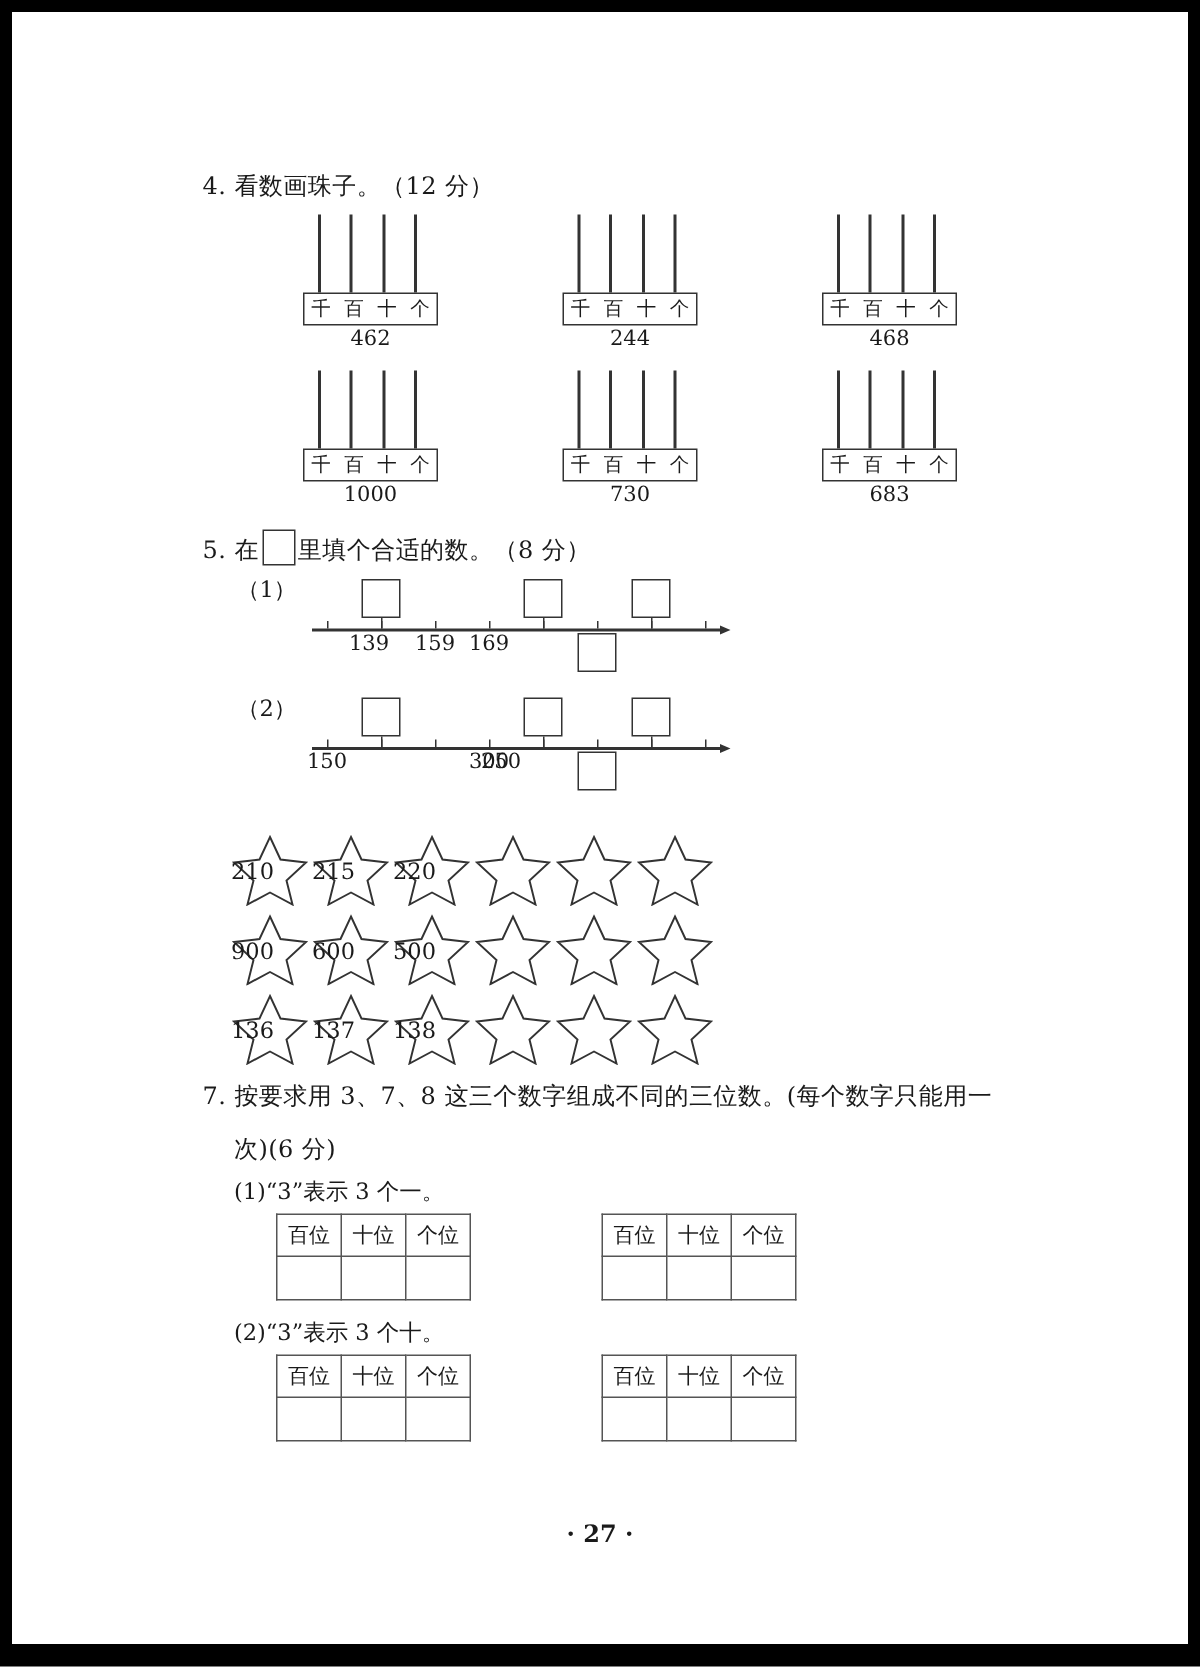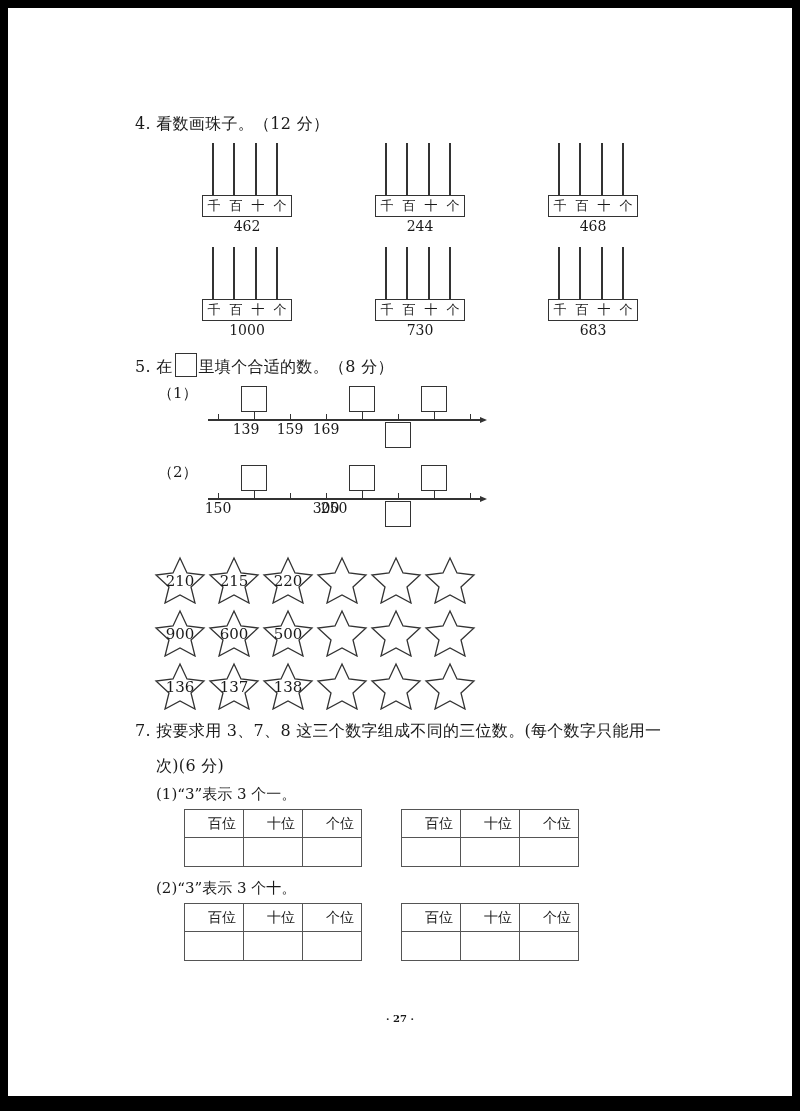--- a/index.html
+++ b/index.html
@@ -22,30 +22,30 @@
   .nline .axis { position: absolute; left: 0; height: 1.5px; background: #333; width: 274px; }
   .nline .arrow { position: absolute; width: 0; height: 0; border-left: 7px solid #333; border-top: 3px solid transparent; border-bottom: 3px solid transparent; }
   .nline .tick { position: absolute; width: 1.3px; height: 5px; background: #333; }
   .nline .lbl { position: absolute; font-size: 14px; transform: translateX(-50%); }
   .nline .box { position: absolute; width: 24px; height: 24px; border: 1.4px solid #333; background: #fff; }
   .nline .stem { position: absolute; width: 1.3px; background: #333; }
 
   
   .star { position: absolute; width: 52px; height: 48px; }
   .star svg { position: absolute; left: 0; top: 0; }
-  .star .val { position: absolute; left: 0; top: 16px; width: 52px; text-align: center; font-size: 15px; }
+  .star .val { position: absolute; left: 0; top: 16px; width: 52px; text-align: left; font-size: 15px; }
 
   
   table.pv { position: absolute; border-collapse: collapse; }
   table.pv td { border: 1.3px solid #555; width: 42px; text-align: center; font-size: 14px; padding: 0; }
-  table.pv tr.h td { height: 27px; padding-left: 16px; }
+  table.pv tr.h td { height: 27px; }
   table.pv tr.b td { height: 28px; }
 
   .inline-box { display: inline-block; width: 20px; height: 22px; border: 1.3px solid #333; vertical-align: -5px; margin: 0 2px; }
-  .footer { position: absolute; left: 0; width: 784px; text-align: center; font-size: 10px; font-weight: bold; }
+  .footer { position: absolute; left: 0; width: 784px; text-align: center; font-size: 16px; font-weight: bold; }
 </style>
 </head>
 <body>
 
 <div class="page">
 
   <div class="q-title" style="left:127px; top:106px;">4. 看数画珠子。（12 分）</div>
 
   <div class="abacus" style="left:194px; top:135px;">
     <div class="rod" style="left:10px;"></div>

